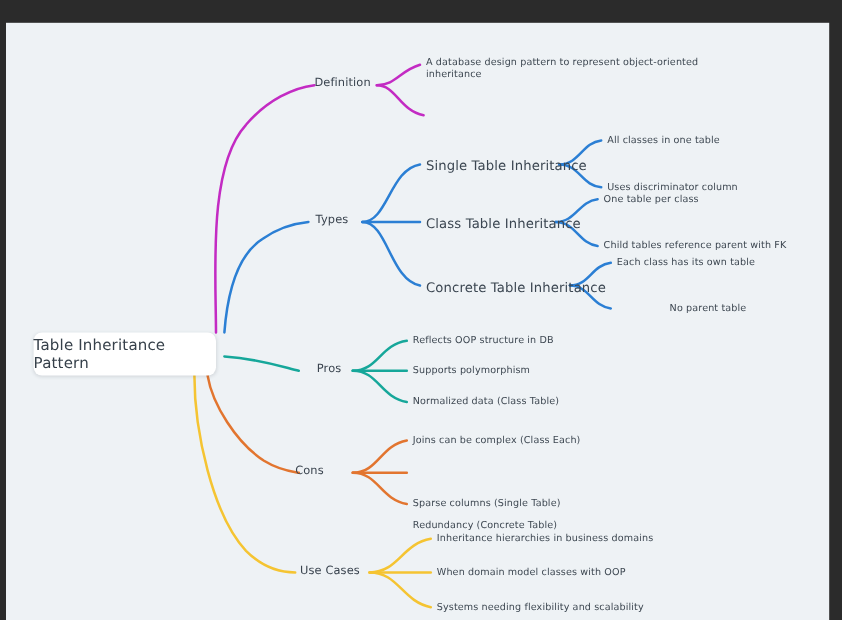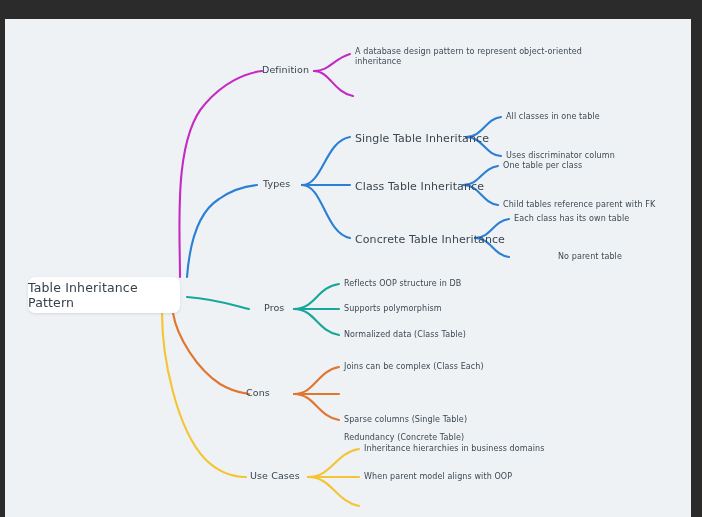--- a/index.html
+++ b/index.html
@@ -150,16 +150,17 @@
 
     <div class="node-label leaf-label" style="left:339px; top:260px;">Reflects OOP structure in DB</div>
     <div class="node-label leaf-label" style="left:339px; top:285px;">Supports polymorphism</div>
     <div class="node-label leaf-label" style="left:339px; top:311px;">Normalized data (Class Table)</div>
 
     <div class="node-label leaf-label" style="left:339px; top:343px;">Joins can be complex (Class Each)</div>
     <div class="node-label leaf-label" style="left:339px; top:370px;margin-top:44px;">Redundancy (Concrete Table)</div>
     <div class="node-label leaf-label" style="left:339px; top:396px;">Sparse columns (Single Table)</div>
 
     <div class="node-label leaf-label" style="left:359px; top:425px;">Inheritance hierarchies in business domains</div>
-    <div class="node-label leaf-label" style="left:359px; top:453px;">When parent model aligns with OOP</div>
+    <div class="node-label leaf-label" style="left:359px; top:453px;">When domain model classes with OOP</div>
+    <div class="node-label leaf-label" style="left:359px; top:482px;">Systems needing flexibility and scalability</div>
 
   </div>
 </div>
 
 </body></html>

